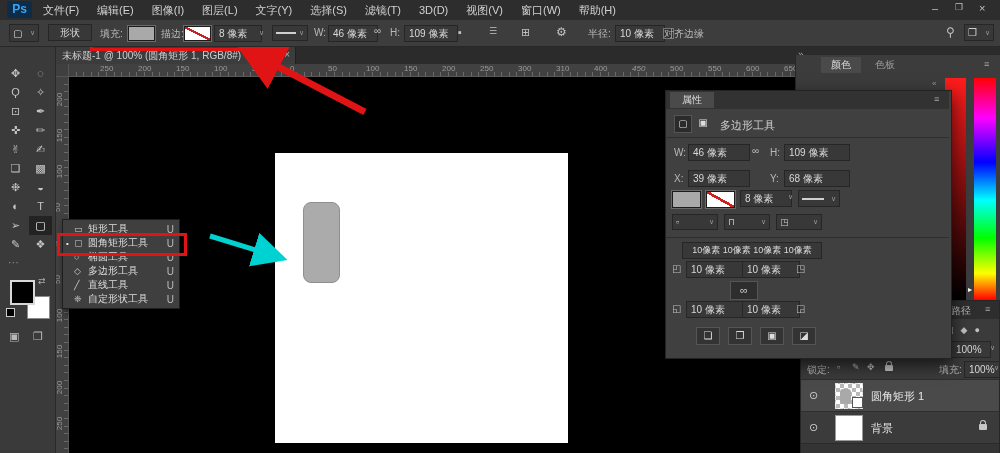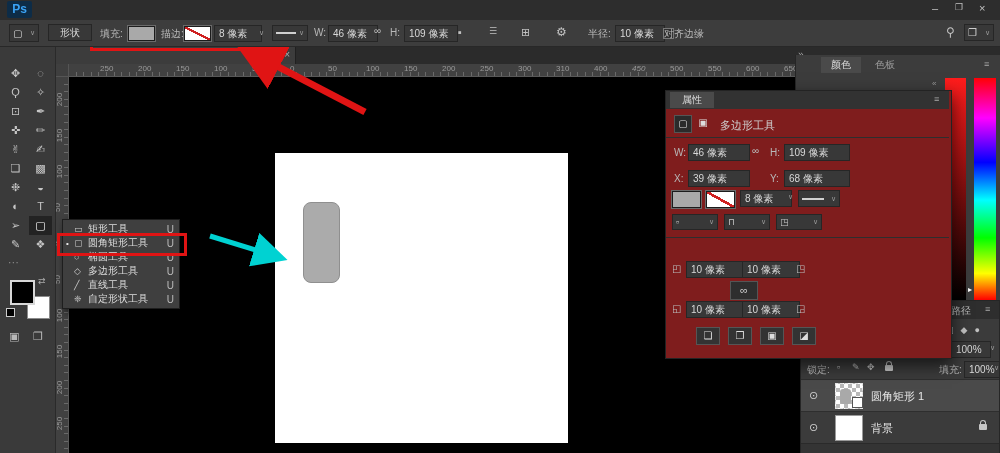--- a/index.html
+++ b/index.html
@@ -4,21 +4,21 @@
 <style>
   html,body{margin:0;padding:0}
   body{width:1000px;height:453px;background:#000;position:relative;overflow:hidden;
        font-family:"Liberation Sans","DejaVu Sans",sans-serif;color:#ccc}
   .abs{position:absolute}
   .lb{font-size:10px;color:#b8b8b8;white-space:nowrap}
   .fld{background:#383838;border:1px solid #262626;color:#d8d8d8;font-size:10px;
        line-height:15px;height:15px;padding:0 4px;white-space:nowrap}
   .caret{font-size:7px;color:#999}
   .icnbtn{font-size:11px;color:#c2c2c2}
-  .panel{background:#7f1d1d;border:1px solid #232323;box-shadow:0 6px 16px rgba(0,0,0,.65)}
+  .panel{background:#404040;border:1px solid #232323;box-shadow:0 6px 16px rgba(0,0,0,.65)}
   .ptab{background:#4a4a4a;color:#ddd;font-size:10px;text-align:center;line-height:16px}
   .checker{background-color:#fff;
     background-image:linear-gradient(45deg,#b9b9b9 25%,transparent 25%,transparent 75%,#b9b9b9 75%),
                      linear-gradient(45deg,#b9b9b9 25%,transparent 25%,transparent 75%,#b9b9b9 75%);
     background-size:8px 8px;background-position:0 0,4px 4px}
   .lockicon{width:8px;height:6px;background:#c6c6c6;border-radius:1px;position:relative}
   .lockicon:before{content:"";position:absolute;top:-4px;left:1px;width:4px;height:3px;
     border:1px solid #c6c6c6;border-bottom:none;border-radius:3px 3px 0 0}
   .tool{width:23px;height:19px;line-height:19px;text-align:center;font-size:11px;color:#c6c6c6}
   .tool.active{background:#232323;color:#fff}
@@ -40,20 +40,21 @@
     background-size:4px 100%;background-position:100% 0;background-repeat:no-repeat}
   .eye{font-size:11px;color:#d0d0d0}
   .sep{background:#2e2e2e;height:1px}
 </style>
 </head>
 <body>
 
 <div class="abs" style="left:0;top:0;width:1000px;height:20px;background:#2d2d2d;border-bottom:1px solid #1f1f1f;z-index:80">
   <span class="abs" style="left:7px;top:1px;width:25px;height:17px;background:#0d2c47;color:#3ba3f5;font-weight:bold;
                font-size:12px;text-align:center;line-height:17px;border-radius:2px">Ps</span>
+  <span id="menu-items" class="abs" style="left:34px;top:0"><span class="mi">文件(F)</span><span class="mi">编辑(E)</span><span class="mi">图像(I)</span><span class="mi">图层(L)</span><span class="mi">文字(Y)</span><span class="mi">选择(S)</span><span class="mi">滤镜(T)</span><span class="mi">3D(D)</span><span class="mi">视图(V)</span><span class="mi">窗口(W)</span><span class="mi">帮助(H)</span></span>
   <span class="abs icnbtn" style="left:932px;top:2px">–</span>
   <span class="abs icnbtn" style="left:955px;top:2px;font-size:9px">❐</span>
   <span class="abs icnbtn" style="left:979px;top:2px">×</span>
 </div>
 
 <div class="abs" style="left:0;top:20px;width:1000px;height:26px;background:#3d3d3d;border-bottom:1px solid #282828;z-index:80">
   <span class="abs ddown" style="left:9px;top:4px;width:30px;height:18px">
     <span style="font-size:10px;color:#ddd">▢</span>
     <span class="caret">∨</span>
   </span>
@@ -83,20 +84,21 @@
   <span class="abs lb" style="left:664px;top:7px">对齐边缘</span>
   <span class="abs icnbtn" style="left:946px;top:5px;font-size:12px">⚲</span>
   <span class="abs ddown" style="left:964px;top:4px;width:30px;height:17px">
     <span style="font-size:10px;color:#ccc">❐</span>
     <span class="caret">∨</span>
   </span>
 </div>
 
 <div class="abs" style="left:0;top:46px;width:1000px;height:18px;background:#2b2b2b;z-index:5">
   <div class="abs" style="left:55px;top:0;width:240px;height:18px;background:#3c3c3c;border-right:1px solid #202020">
+    <span style="position:absolute;left:7px;top:3px;font-size:10px;color:#cfcfcf;white-space:nowrap">未标题-1 @ 100% (圆角矩形 1, RGB/8#) *</span>
     <span style="position:absolute;right:5px;top:3px;font-size:10px;color:#aaa">×</span>
   </div>
   <span style="position:absolute;left:798px;top:3px;font-size:10px;color:#b0b0b0">»</span>
 </div>
 
 <div class="abs" style="left:0;top:46px;width:55px;height:407px;background:#3a3a3a;border-right:1px solid #2a2a2a;z-index:6">
   <div id="tools" style="position:absolute;left:4px;top:18px;width:50px;display:grid;grid-template-columns:23px 23px;grid-gap:0 2px">
       <div class="tool">✥</div>
       <div class="tool">◌</div>
       <div class="tool">Ϙ</div>
@@ -302,20 +304,21 @@
   <span class="abs ddown" style="left:58px;top:123px;width:46px;height:16px">
     <span style="font-size:9px;color:#ccc">⊓</span>
     <span class="caret">∨</span>
   </span>
   <span class="abs ddown" style="left:110px;top:123px;width:46px;height:16px">
     <span style="font-size:9px;color:#ccc">◳</span>
     <span class="caret">∨</span>
   </span>
   <div class="sep" style="position:absolute;left:0;top:146px;width:283px"></div>
 
+  <span class="abs fld" style="left:16px;top:151px;width:130px;font-size:9px;text-align:center">10像素 10像素 10像素 10像素</span>
 
   <span style="position:absolute;left:6px;top:172px;font-size:10px;color:#bbb">◰</span>
   <span class="abs fld" style="left:20px;top:170px;width:48px">10 像素</span>
   <span class="abs fld" style="left:76px;top:170px;width:48px">10 像素</span>
   <span style="position:absolute;left:130px;top:172px;font-size:10px;color:#bbb">◳</span>
 
   <span class="abs" style="left:64px;top:190px;width:26px;height:17px;background:#2e2e2e;border:1px solid #555;color:#ccc;
                font-size:11px;text-align:center;line-height:17px">∞</span>
 
   <span style="position:absolute;left:6px;top:212px;font-size:10px;color:#bbb">◱</span>

